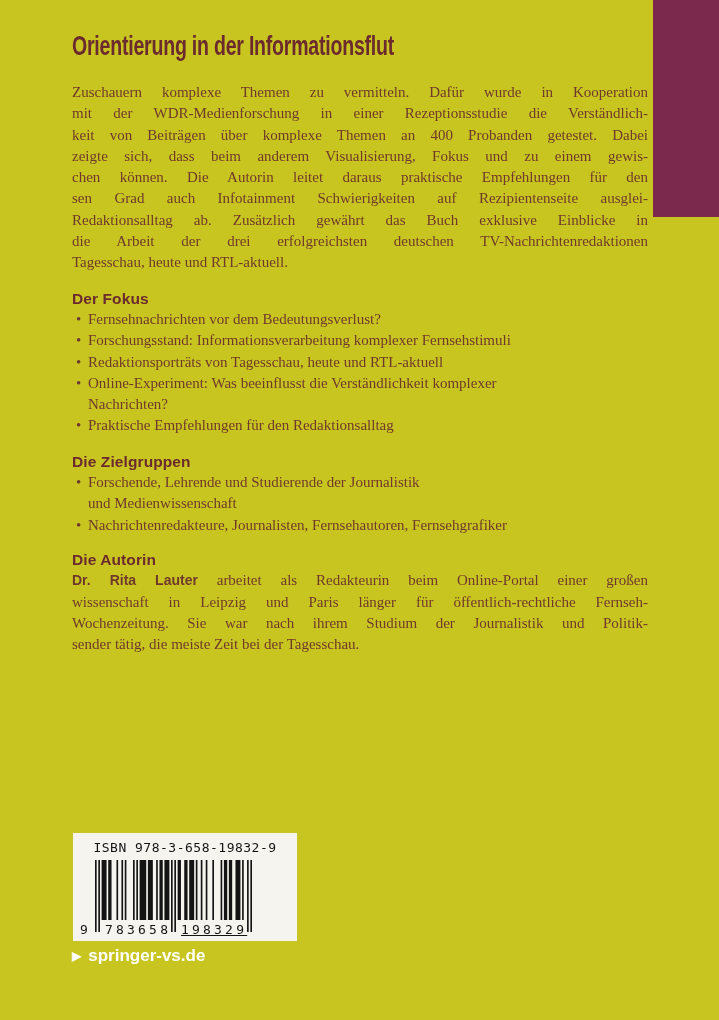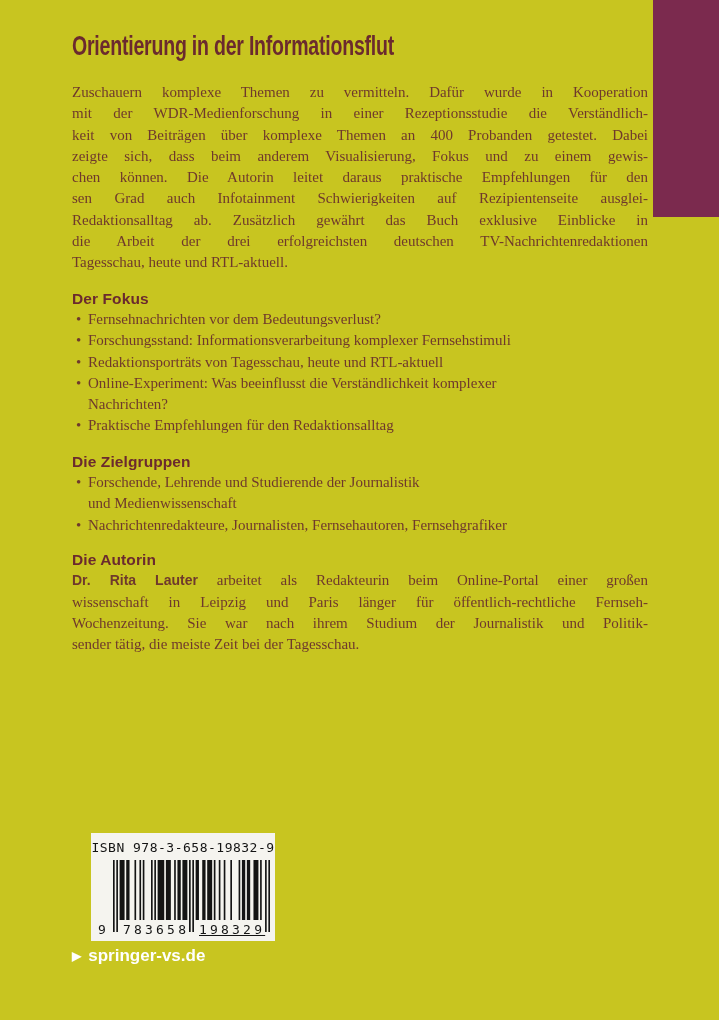--- a/index.html
+++ b/index.html
@@ -39,21 +39,21 @@
     letter-spacing:0.1px;
   }
   .section-inhalt{margin-top:14px;}
   .section-ziel{margin-top:14px;}
   .section-autorin{margin-top:13px;}
   ul.blist{list-style:none;margin:0;padding:0;}
   ul.blist li{display:flex;padding-left:4px;}
   .dot{width:12px;flex:0 0 12px;}
   .li-text{flex:1;white-space:pre-line;}
   .isbn-box{
-    position:absolute;left:91px;top:833px;width:184px;height:108px;
+    position:absolute;left:73px;top:833px;width:224px;height:108px;
     background:var(--barcode-panel);
   }
   .isbn-label{
     padding-top:7px;text-align:center;
     font-family:"DejaVu Sans Mono",monospace;font-size:13px;line-height:16px;
     letter-spacing:0.5px;color:var(--barcode-ink);
   }
   .bars{position:absolute;left:22px;top:27px;width:157px;height:72px;}
   .bc-digits span{
     position:absolute;top:89px;

